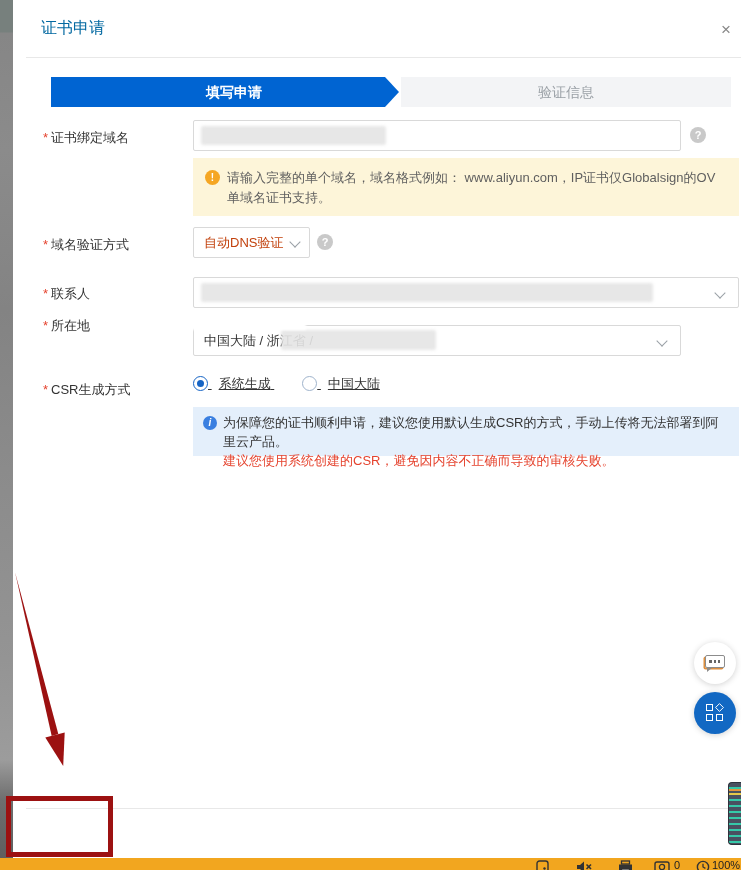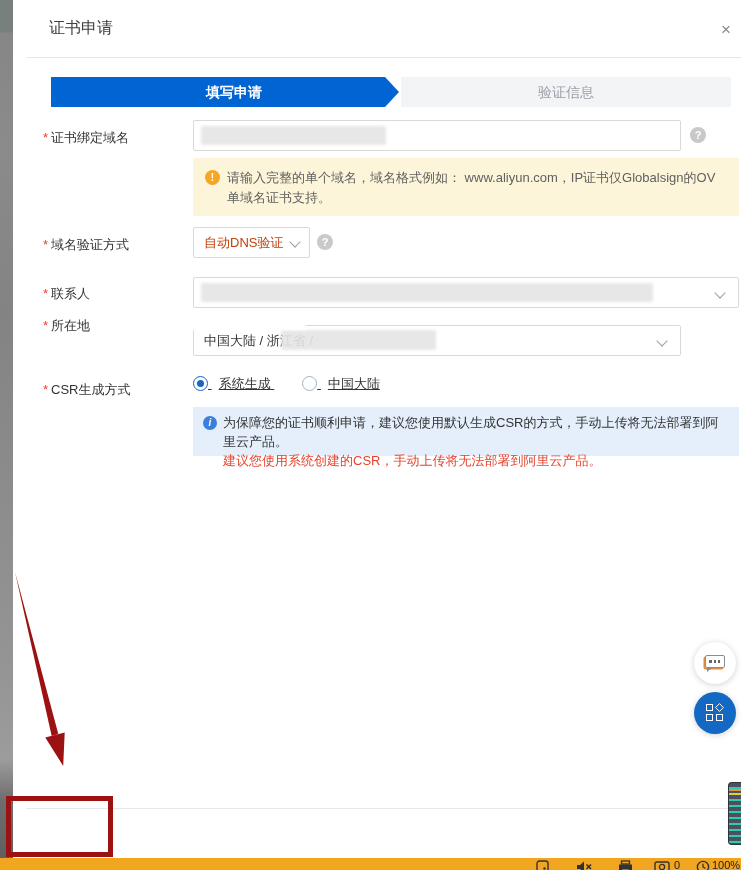--- a/index.html
+++ b/index.html
@@ -7,21 +7,21 @@
     font-family:"Liberation Sans","DejaVu Sans",sans-serif; }
   .abs { position:absolute; }
 
   
   #page-backdrop { left:0; top:0; width:13px; height:858px;
     background:linear-gradient(180deg,#77807d 0,#77807d 32px,#868686 33px,#8b8b8b 150px,
       #838383 310px,#8b8b8b 470px,#949494 660px,#9c9c9c 760px,#6e6e6e 800px,#5f5f5f 858px); }
 
   
   #modal { left:13px; top:0; width:728px; height:858px; background:#fff; }
-  #modal-title { left:36px; top:18px; font-size:16px; color:#404040; }
+  #modal-title { left:28px; top:18px; font-size:16px; color:#0369a1; }
   #close-btn { left:701px; top:18px; width:24px; height:24px; font-size:17px; color:#888;
     text-align:center; line-height:24px; cursor:pointer; }
   #title-divider { left:13px; top:57px; width:728px; height:1px; background:#e8e8e8; }
 
   
   #stepbar { left:38px; top:77px; width:680px; height:30px; }
   .step-active { position:absolute; left:0; top:0; width:334px; height:30px;
     color:#fff; font-size:14px; font-weight:bold; text-align:center; line-height:30px; }
   .step-active .bar { position:absolute; left:0; top:0; width:100%; height:100%; }
   .step-active .tip { position:absolute; right:-14px; top:0; width:0; height:0;
@@ -191,21 +191,21 @@
       <span class="lbl">系统生成</span>
     </span>
     <span class="opt">
       <i class="radio off"></i>
       <span class="lbl">中国大陆</span>
     </span>
   </div>
   <div id="csr-notice" class="abs" style="background: rgb(228, 239, 251);">
     <div class="info-icon">i</div>
     <div>为保障您的证书顺利申请，建议您使用默认生成CSR的方式，手动上传将无法部署到阿里云产品。</div>
-    <div class="warn-line">建议您使用系统创建的CSR，手动上传将无法部署到阿里云产品。</div>
+    <div class="warn-line">建议您使用系统创建的CSR，避免因内容不正确而导致的审核失败。</div>
   </div>
 
   <div id="footer-divider" class="abs"></div>
   <button id="cancel-btn" class="abs">取消</button>
 </div>
 
 <div id="chat-fab" class="abs float-circle">
   <div class="bubble">
       <div class="dots"></div>
     </div>

